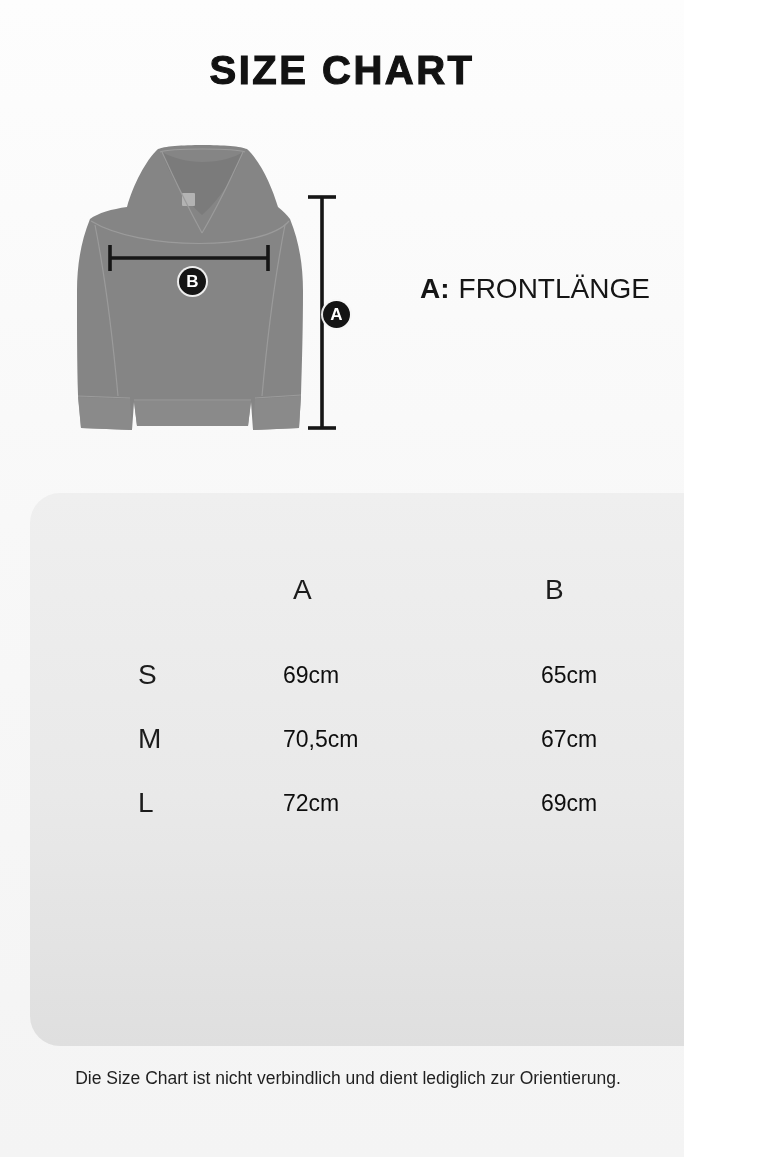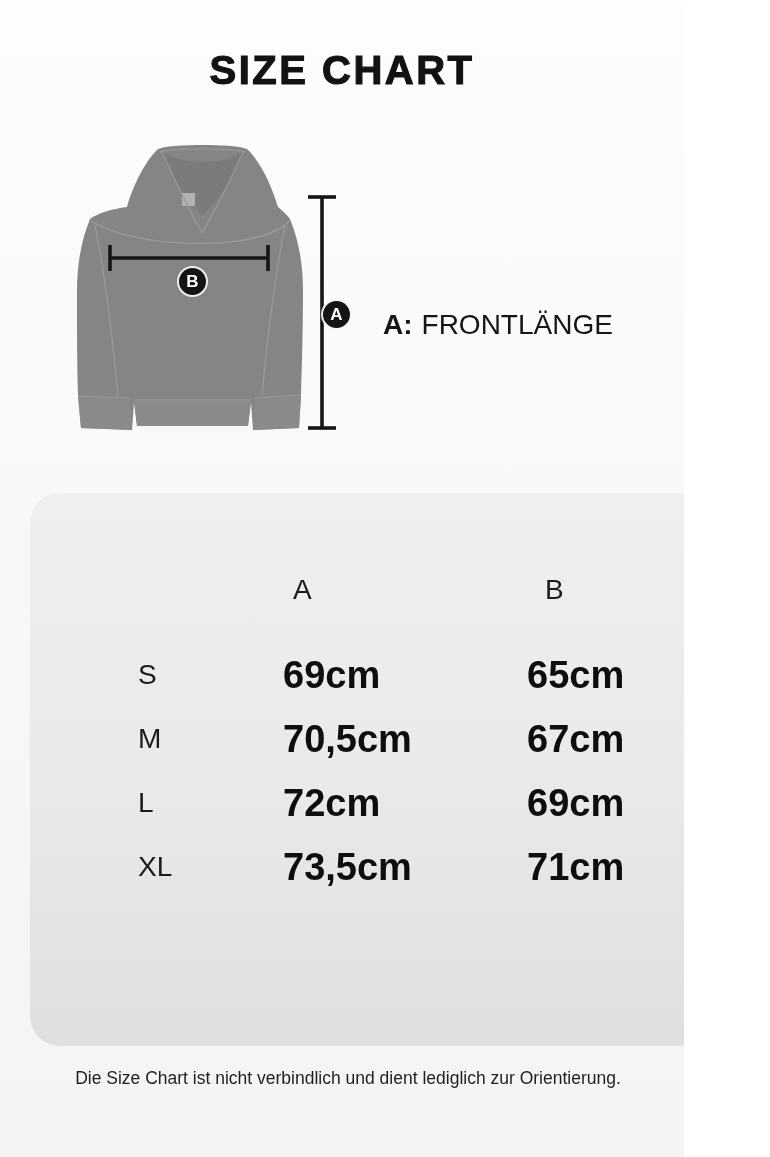--- a/index.html
+++ b/index.html
@@ -25,38 +25,38 @@
   .measure-svg{position:absolute;left:90px;top:185px;width:270px;height:256px;}
   .badge{
     position:absolute;width:27px;height:27px;border-radius:50%;
     background:#141414;color:#ffffff;
     font-size:17px;font-weight:bold;line-height:27px;text-align:center;
     box-shadow:0 0 0 2px rgba(246,246,246,0.92);
   }
   .badge-a{left:323px;top:301px;}
   .badge-b{left:179px;top:268px;}
   
-  .legend{position:absolute;left:383px;top:272px;margin-top:36px;}
+  .legend{position:absolute;left:420px;top:272px;}
   .legend-line{font-size:28px;line-height:34px;color:#151515;white-space:nowrap;}
   .legend-key{font-weight:bold;margin-right:9px;}
   
   .card{
     position:absolute;left:30px;top:493px;width:710px;height:553px;
     border-radius:30px;
     background:linear-gradient(180deg,#efefef 0%,#e9e9e9 55%,#dfdfdf 100%);
   }
   .trow{position:absolute;left:0;width:770px;height:36px;line-height:36px;}
   .cell{position:absolute;top:0;white-space:nowrap;}
   .col-size{left:138px;font-size:28px;color:#1c1c1c;}
   .col-a{left:283px;}
-  .col-b{left:527px;}
+  .col-b{left:541px;}
   .th{font-size:28px;color:#1c1c1c;}
   .th.col-a{left:293px;}
   .th.col-b{left:545px;}
-  .val{font-size:38px;font-weight:bold;color:#0e0e0e;}
+  .val{font-size:23px;font-weight:normal;color:#0e0e0e;}
   
   .footer{
     position:absolute;left:0;right:0;top:1068px;
     text-align:center;font-size:17.5px;color:#1f1f1f;margin-left:12px;
   }
 </style>
 </head>
 <body>
 
 <div class="page">
@@ -149,21 +149,16 @@
   <div class="trow" style="top:721px">
     <span class="cell col-size">M</span>
     <span class="cell val col-a">70,5cm</span>
     <span class="cell val col-b">67cm</span>
   </div>
   <div class="trow" style="top:785px">
     <span class="cell col-size">L</span>
     <span class="cell val col-a">72cm</span>
     <span class="cell val col-b">69cm</span>
   </div>
-  <div class="trow" style="top:849px">
-    <span class="cell col-size">XL</span>
-    <span class="cell val col-a">73,5cm</span>
-    <span class="cell val col-b">71cm</span>
-  </div>
 
   <div class="footer">Die Size Chart ist nicht verbindlich und dient lediglich zur Orientierung.</div>
 
 </div>
 
 </body></html>

